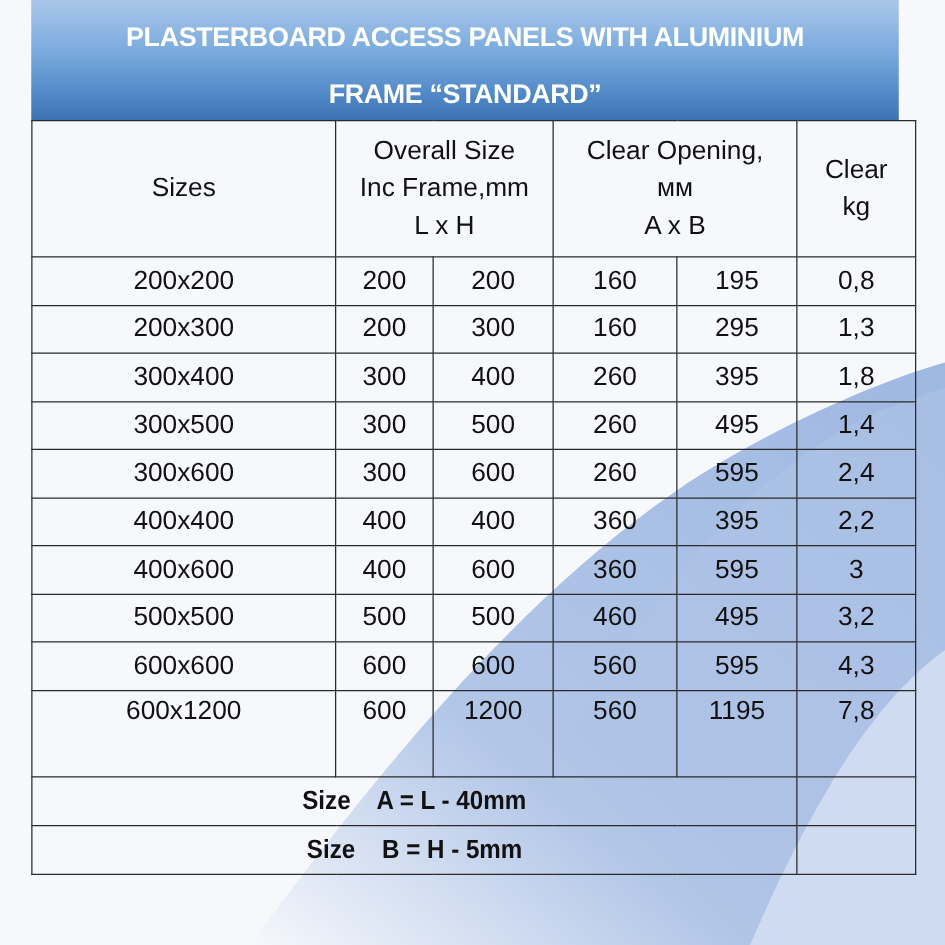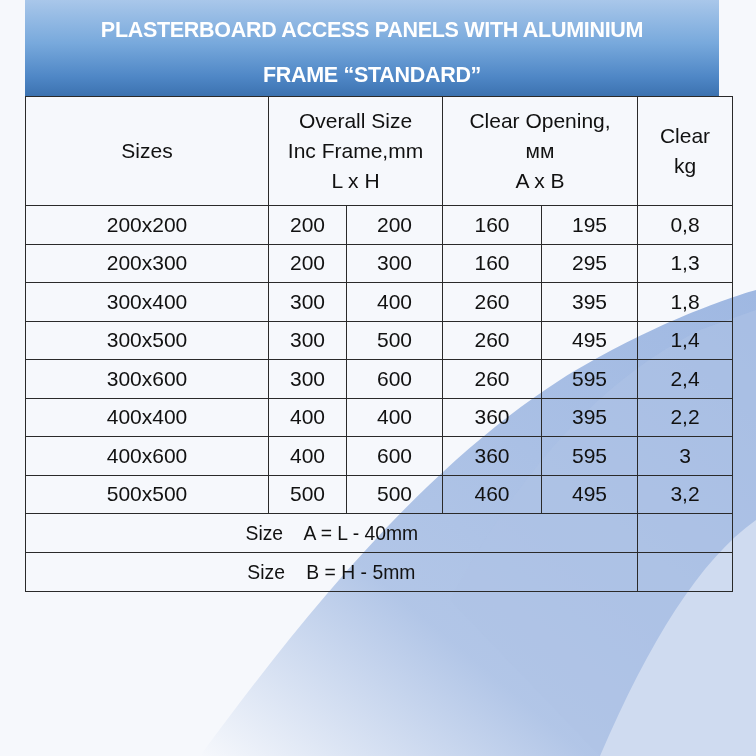--- a/index.html
+++ b/index.html
@@ -25,21 +25,21 @@
     font-size:21px; color:#111;
     background:transparent;
   }
   table.spec td {
     border:1.4px solid #2a2a2a; text-align:center; padding:0;
     vertical-align:middle;
   }
   table.spec tr.hdr td { height:108px; line-height:30px; }
   table.spec tr.row td { height:37.5px; }
   table.spec tr.row.last td { height:64px; vertical-align:top; padding-top:4px; }
-  table.spec tr.foot td { height:38px; font-weight:normal; font-size:21px; }
+  table.spec tr.foot td { height:38px; font-weight:bold; font-size:21px; }
   .foot-text { display:inline-block; transform:scaleX(0.92); }
 </style>
 </head>
 <body>
 
 <svg class="bg-swoosh" viewBox="0 0 756 756">
   <defs>
     <linearGradient id="sw" x1="0" y1="1" x2="1" y2="0">
       <stop offset="0" stop-color="#aec3e6" stop-opacity="0.0"></stop>
       <stop offset="0.35" stop-color="#aec3e6" stop-opacity="0.95"></stop>
@@ -140,20 +140,36 @@
     <td>3</td>
   </tr>
   <tr class="row">
     <td>500x500</td>
     <td>500</td>
     <td>500</td>
     <td>460</td>
     <td>495</td>
     <td>3,2</td>
   </tr>
+  <tr class="row">
+    <td>600x600</td>
+    <td>600</td>
+    <td>600</td>
+    <td>560</td>
+    <td>595</td>
+    <td>4,3</td>
+  </tr>
+  <tr class="row last">
+    <td>600x1200</td>
+    <td>600</td>
+    <td>1200</td>
+    <td>560</td>
+    <td>1195</td>
+    <td>7,8</td>
+  </tr>
 
   <tr class="foot">
     <td colspan="5"><span class="foot-text" style="white-space:pre">Size    A = L - 40mm</span></td>
     <td></td>
   </tr>
   <tr class="foot">
     <td colspan="5"><span class="foot-text" style="white-space:pre">Size    B = H - 5mm</span></td>
     <td></td>
   </tr>
 </tbody>

